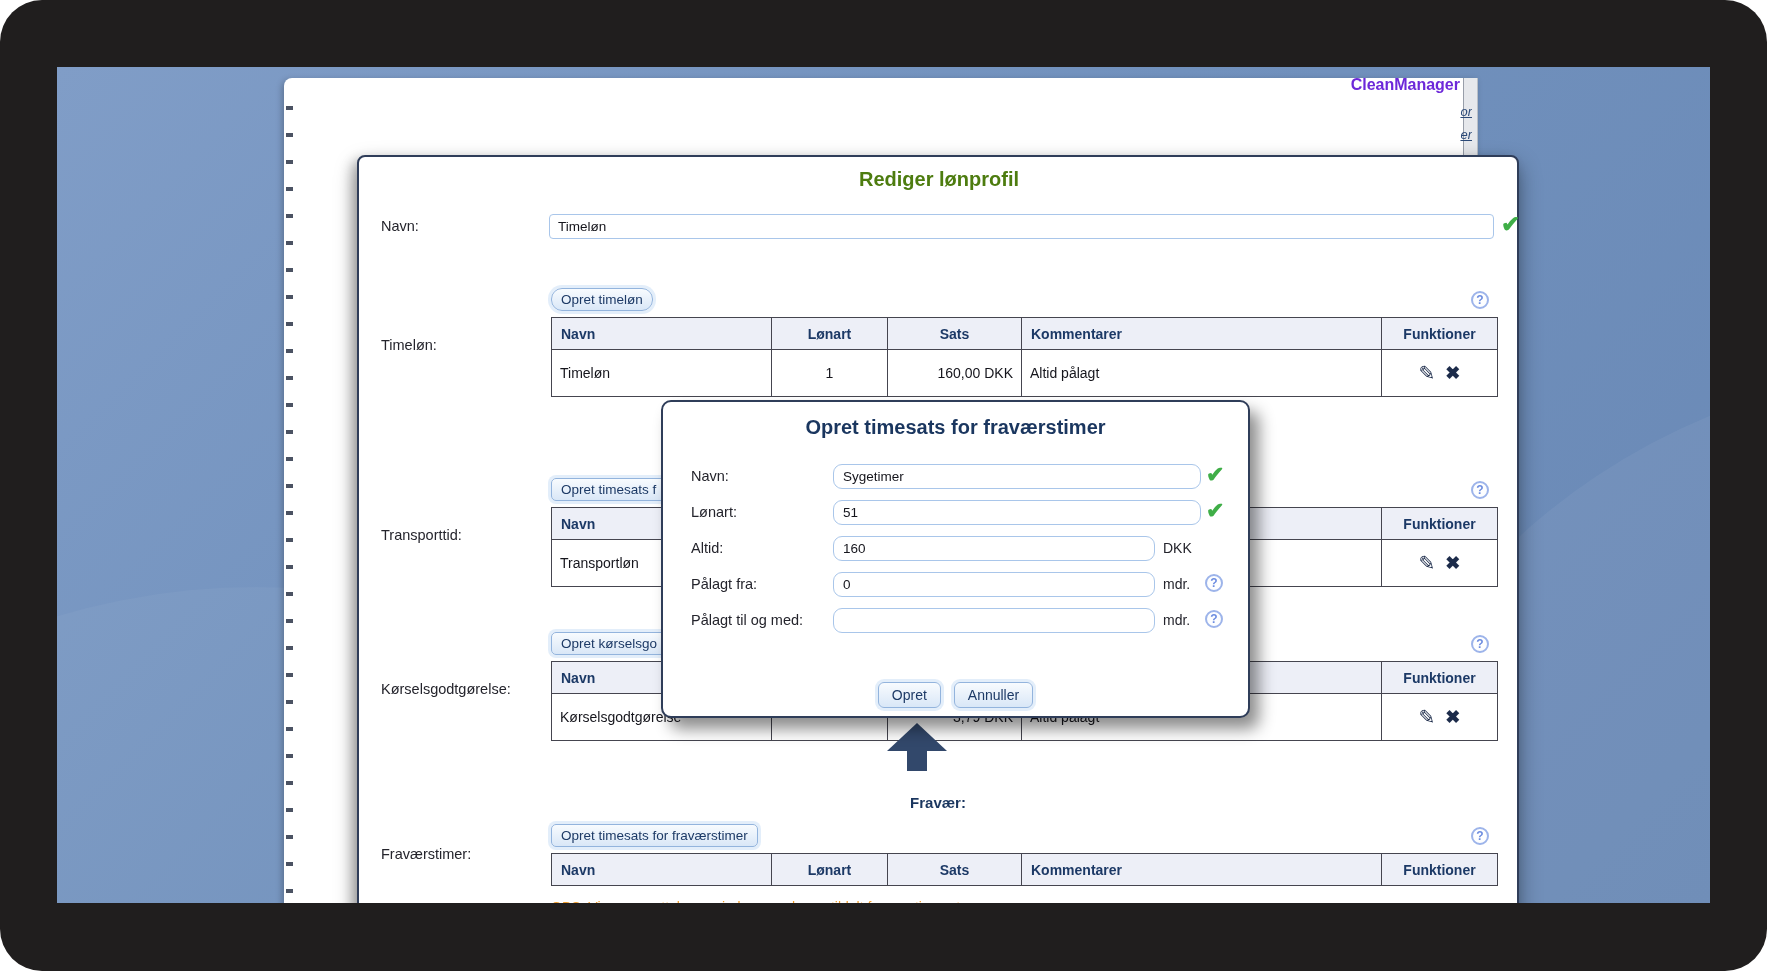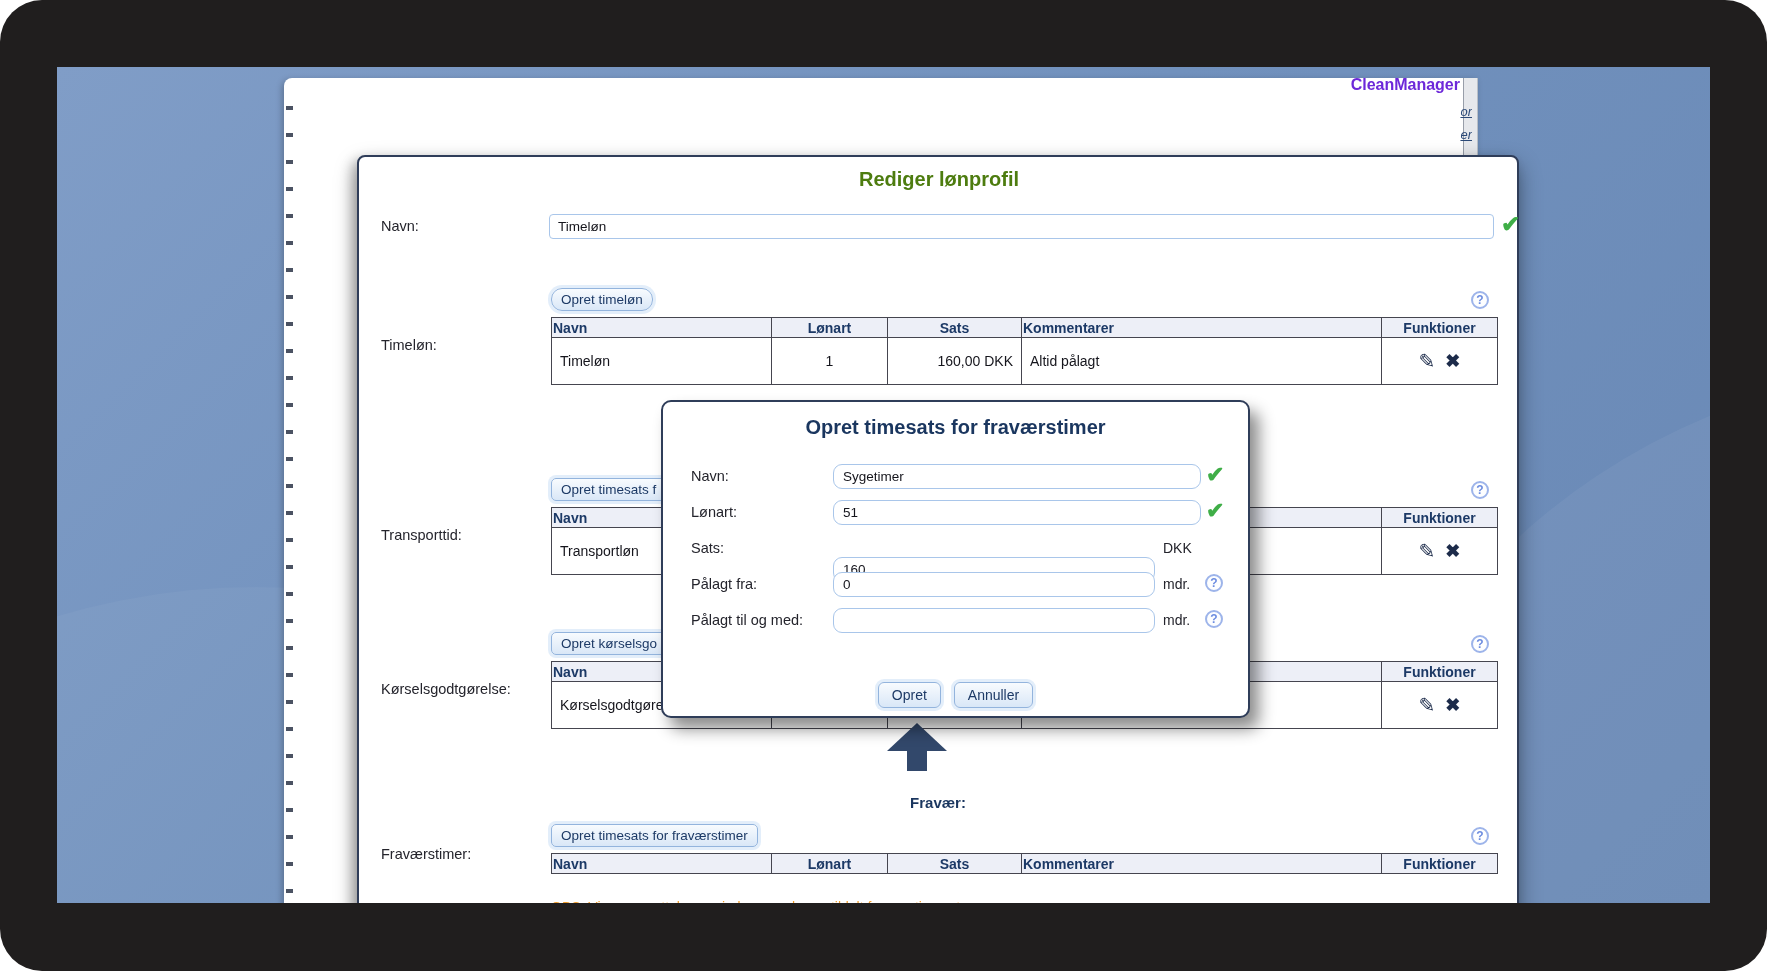--- a/index.html
+++ b/index.html
@@ -41,21 +41,21 @@
   .btn { position:absolute; height:23px; border:1px solid #93b4dd; border-radius:5px;
          background:linear-gradient(#f8fbfe,#d9e7f7); color:#1d3a66; font-size:13.5px;
          font-family:"Liberation Sans", sans-serif; padding:0 9px; white-space:nowrap; overflow:hidden;
          box-shadow:0 0 0 3px rgba(185,212,243,0.40); text-align:left; }
   .help { position:absolute; width:18px; height:18px; border:2px solid #9db4ea; border-radius:50%;
           color:#6c8ce0; background:#fdfeff; font-size:12px; font-weight:bold; text-align:center;
           line-height:15px; }
   .tbl { position:absolute; left:192px; width:946px; border-collapse:collapse; table-layout:fixed; }
   .tbl th, .tbl td { border:1px solid #45454f; font-size:14px; color:#15151c; overflow:hidden; white-space:nowrap; }
   .tbl { border:1px solid #45454f; }
-  .tbl th { background:#edeff7; color:#1c3966; font-weight:bold; height:20px; text-align:left; padding:0 1px; }
+  .tbl th { background:#edeff7; color:#1c3966; font-weight:bold; height:32px; text-align:left; padding:0 9px; }
   .tbl td { height:47px; padding:0 8px; background:#fff; }
   .c-navn { width:220px; } .c-lonart { width:116px; text-align:center; } .c-sats { width:134px; text-align:right; }
   .c-komm { width:360px; } .c-funk { width:116px; text-align:center; }
   th.c-lonart, th.c-sats, th.c-funk { text-align:center; }
   .funk-icons { display:flex; justify-content:center; align-items:center; gap:10px; }
   .icon-edit { font-size:20px; color:#1c2b4a; transform:rotate(0deg); cursor:pointer; }
   .icon-del { font-size:18px; font-weight:bold; color:#1c2b4a; cursor:pointer; }
   .obs { position:absolute; left:192px; top:742px; font-size:14px; color:#ef9b28; }
   .btn2 { position:static; height:26px; font-size:14px; border:1px solid #93b4dd; border-radius:6px;
           background:linear-gradient(#f8fbfe,#d9e7f7); color:#1d3a66;
@@ -220,22 +220,22 @@
       <div class="popup-title">Opret timesats for fraværstimer</div>
 
       <div class="p-lbl" style="top:66px;">Navn:</div>
       <input class="p-inp p-wide" style="top: 62px;" value="Sygetimer">
       <div class="p-check" style="top:60px;">✔</div>
 
       <div class="p-lbl" style="top:102px;">Lønart:</div>
       <input class="p-inp p-wide" style="top: 98px;" value="51">
       <div class="p-check" style="top:96px;">✔</div>
 
-      <div class="p-lbl" style="top:138px;">Sats:</div>
-      <input class="p-inp p-narrow" style="top: 134px; margin-top: 21px;" value="160">
+      <div class="p-lbl" style="top:138px;">Altid:</div>
+      <input class="p-inp p-narrow" style="top: 134px;" value="160">
       <div class="p-suffix" style="top:138px;">DKK</div>
 
       <div class="p-lbl" style="top:174px;">Pålagt fra:</div>
       <input class="p-inp p-narrow" style="top: 170px;" value="0">
       <div class="p-suffix" style="top:174px;">mdr.</div>
       <div class="p-help" style="top:172px;">?</div>
 
       <div class="p-lbl" style="top:210px;">Pålagt til og med:</div>
       <input class="p-inp p-narrow" style="top: 206px;" value="">
       <div class="p-suffix" style="top:210px;">mdr.</div>

